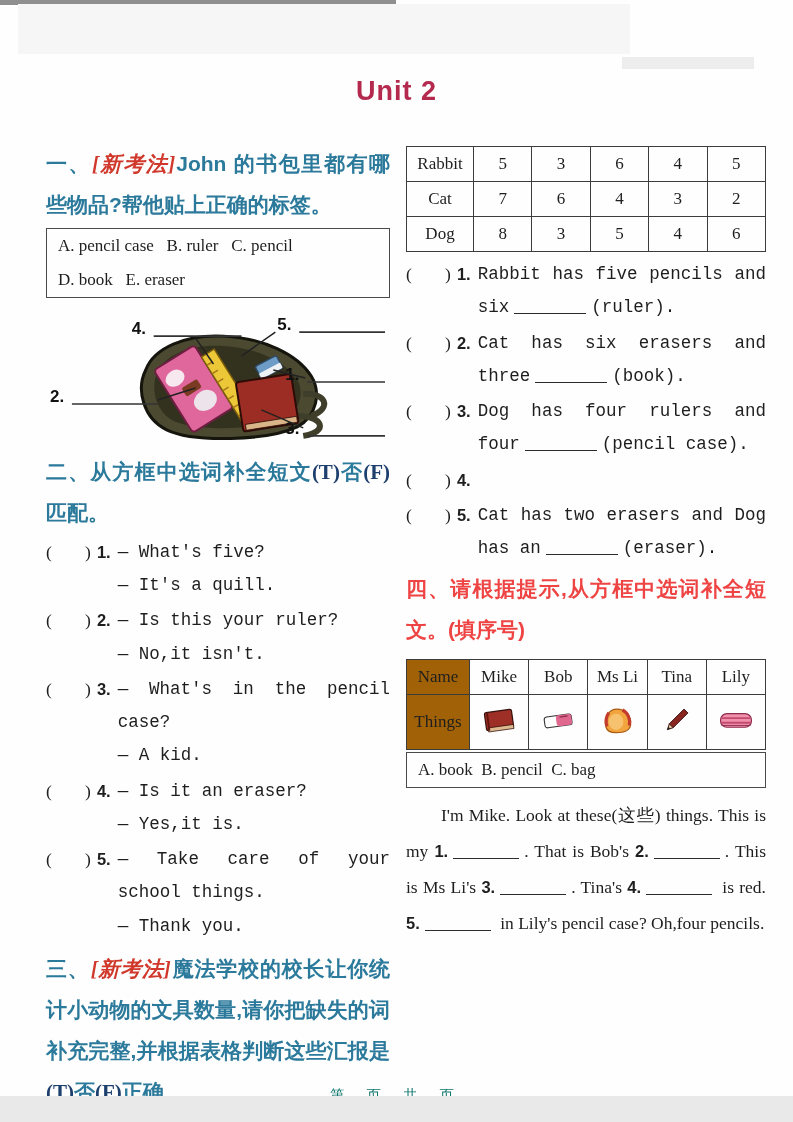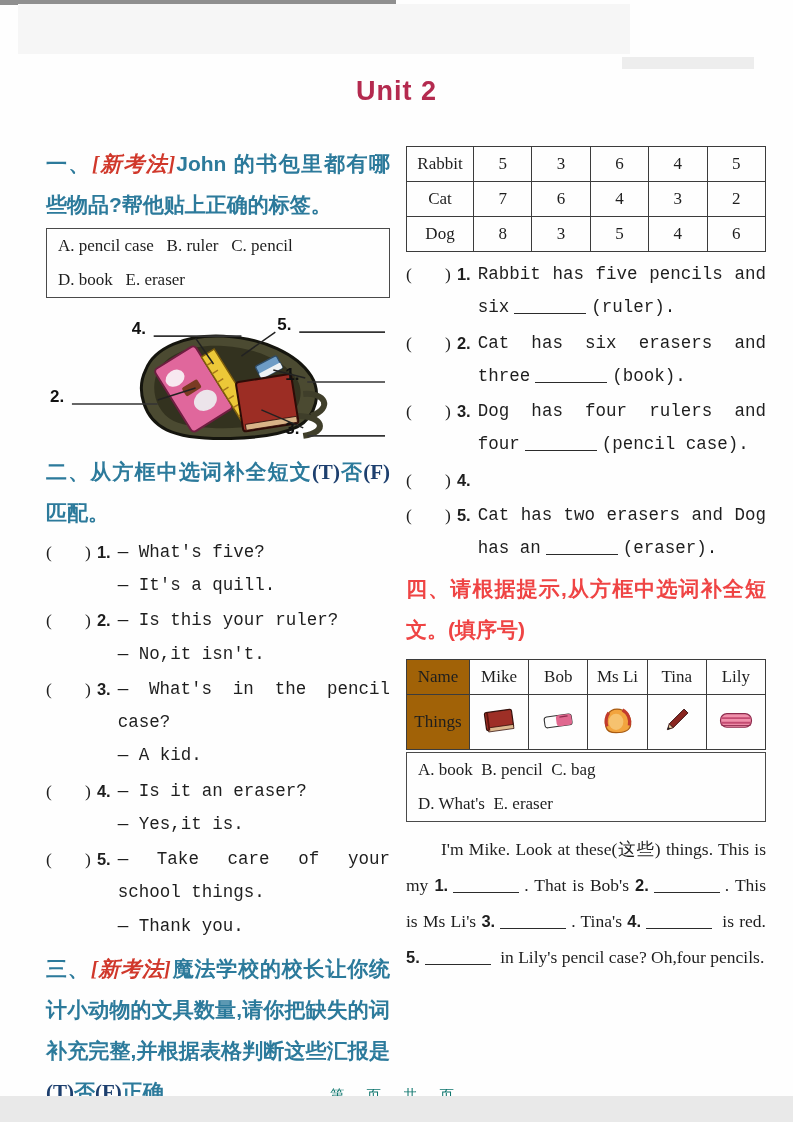--- a/index.html
+++ b/index.html
@@ -334,20 +334,19 @@
             <path d="M6 20 h32 M6 25 h32" stroke="#c34b72" stroke-width="2"></path>
             <path d="M6 28 h32" stroke="#8d2b4d" stroke-width="1"></path>
           </svg>
         </td>
       </tr>
     </tbody>
       </table>
 
     <div class="opt-box">
       <div>A. book  B. pencil  C. bag</div>
-      <div>D. What's  E. eraser</div>
     </div>
 
     <p class="essay"><span>I'm Mike. Look at these(这些) things. This is my </span><span class="num">1.</span><span class="blank"></span><span>. That is Bob's </span><span class="num">2.</span><span class="blank"></span><span>. This is Ms Li's </span><span class="num">3.</span><span class="blank"></span><span>. Tina's </span><span class="num">4.</span><span class="blank"></span><span> is red. </span><span class="num">5.</span><span class="blank"></span><span> in Lily's pencil case? Oh,four pencils.</span></p>
   </div>
 
   <div class="footer">第 页 共 页</div>
 </div>
 
 </body></html>

